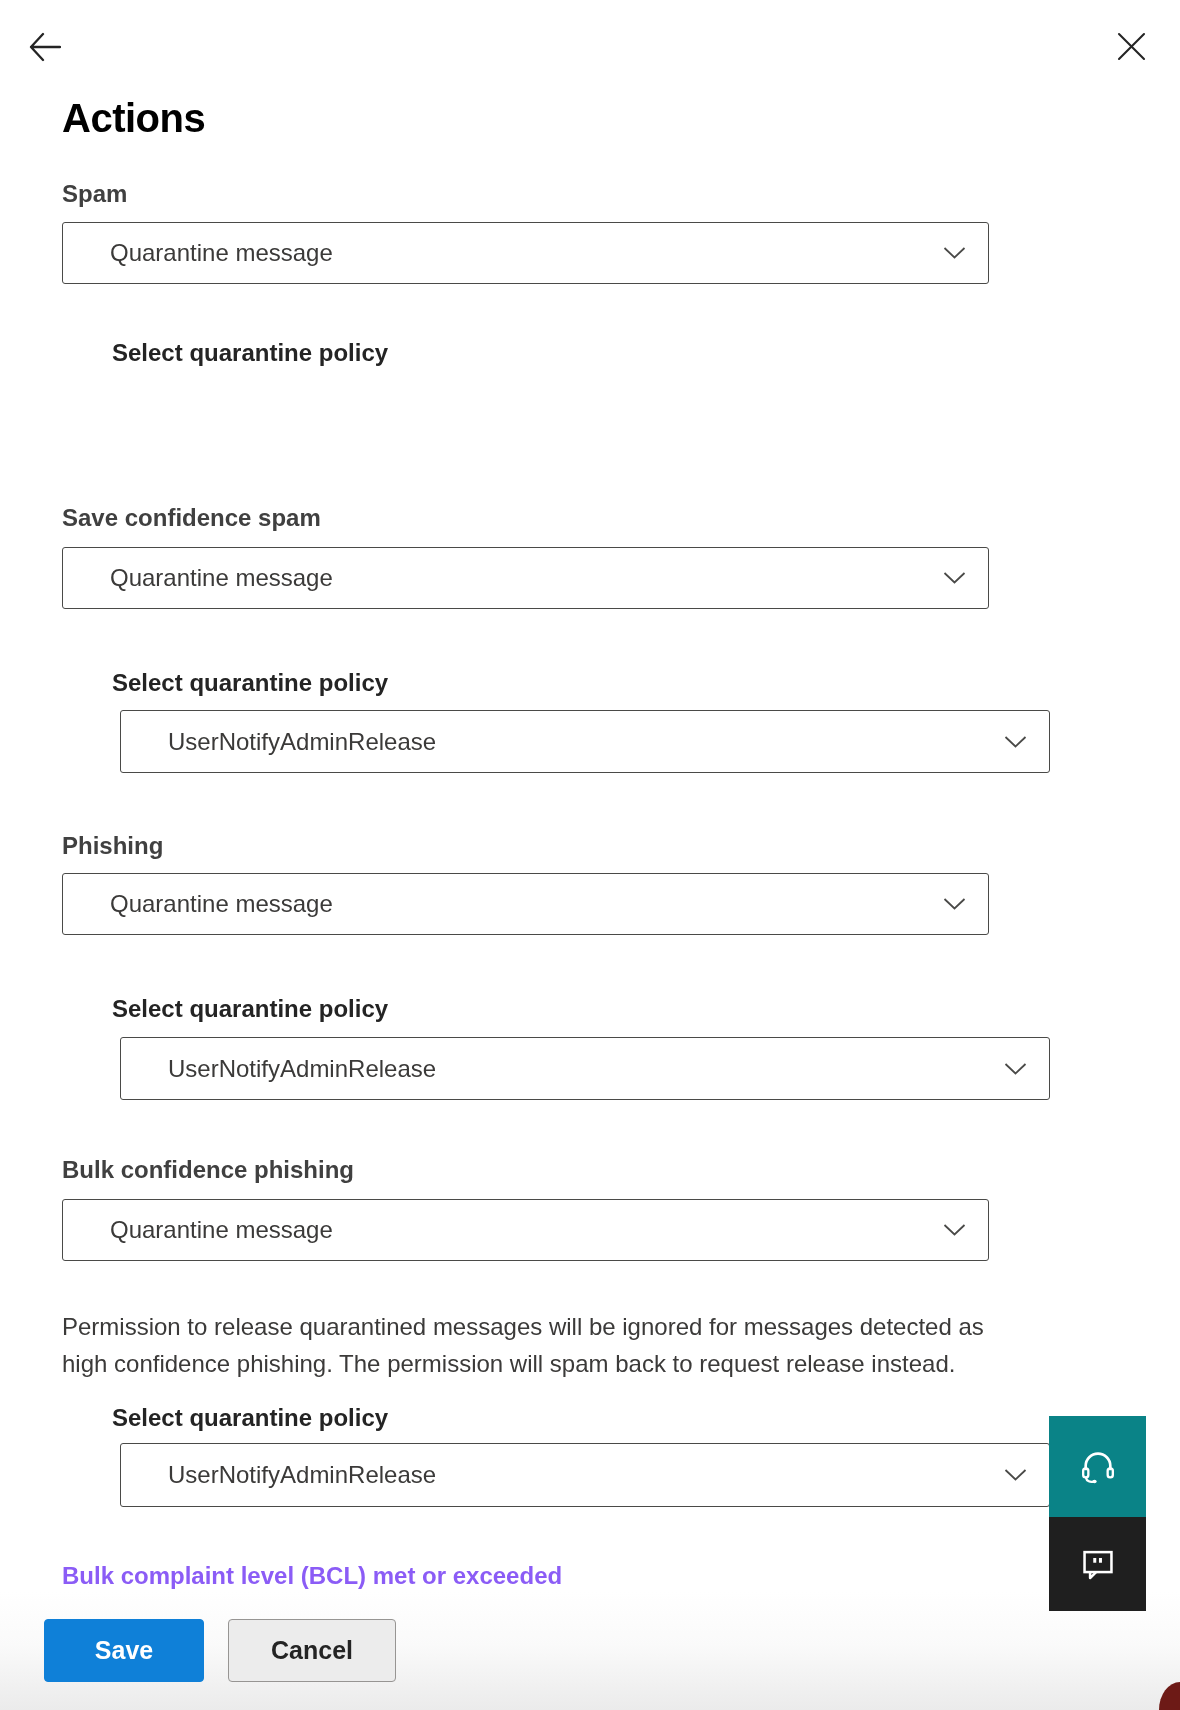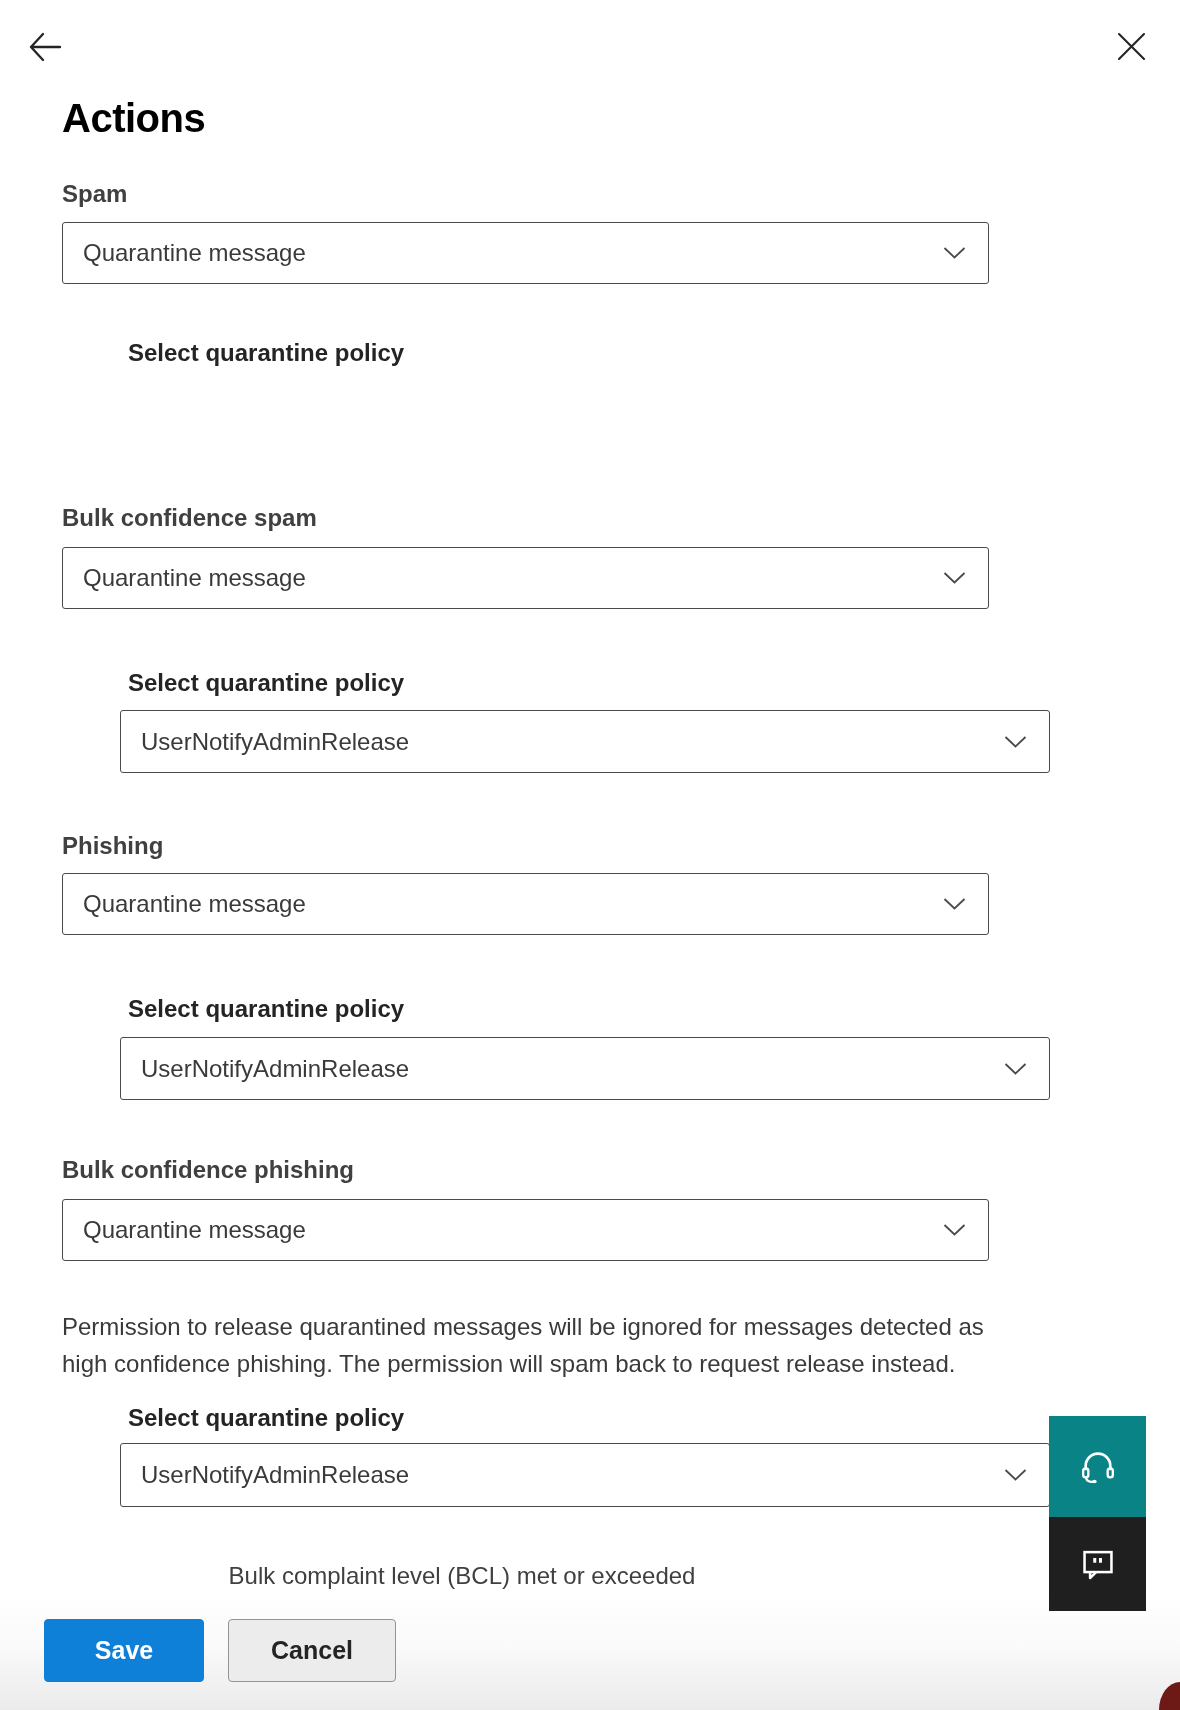--- a/index.html
+++ b/index.html
@@ -17,52 +17,53 @@
 
   .page-title{
     position:absolute;left:62px;top:96px;
     font-size:40px;font-weight:700;color:#000000;letter-spacing:-0.5px;
   }
   .section-label{
     position:absolute;left:62px;
     font-size:24px;font-weight:600;color:#404040;line-height:30px;
   }
   .sub-label{
-    position:absolute;left:128px;
+    position:absolute;left:112px;
     font-size:24px;font-weight:600;color:#242424;line-height:30px;text-align:center;
   }
   .dropdown{
     position:absolute;
     box-sizing:border-box;
     background:#ffffff;
     border:1.5px solid #4a4a48;
     border-radius:3px;
     display:flex;align-items:center;
     cursor:pointer;
+    padding-left:27px;
   }
   .dropdown.main{left:62px;width:927px;height:62px;}
   .dropdown.indent{left:120px;width:930px;height:63px;}
   .dd-text{
     padding-left:20px;
     font-size:24px;color:#3b3a39;
     white-space:nowrap;overflow:hidden;
   }
   .chevron{position:absolute;right:22px;top:50%;transform:translateY(-50%);line-height:0;}
 
   .note-text{
     position:absolute;left:62px;top:1308px;width:970px;
     font-size:24px;color:#3b3a39;line-height:37px;font-weight:400;
   }
 
   .clipped-label{
     position:absolute;left:62px;top:1561px;height:31px;width:800px;
     overflow:hidden;
   }
   .clipped-label span{
-    font-size:24px;font-weight:400;color:#404040;line-height:30px;display:block;text-align:center;
+    font-size:24px;font-weight:700;color:#8b5cf6;line-height:30px;display:block;
   }
 
   .footer{
     position:absolute;left:0;top:1592px;width:1180px;height:118px;
     background:linear-gradient(180deg,#ffffff 0%,#fafafa 45%,#ebebeb 100%);
   }
   .btn{
     position:absolute;
     box-sizing:border-box;
     font-family:"Liberation Sans", sans-serif;
@@ -108,21 +109,21 @@
   <div class="dropdown main" style="top:222px">
     <span class="dd-text">Quarantine message</span>
     <span class="chevron">
       <svg width="23" height="13" viewBox="0 0 23 13">
           <path d="M1.5 1.5 L11.5 11 L21.5 1.5" fill="none" stroke="#4a4a48" stroke-width="1.8"></path>
         </svg>
     </span>
   </div>
   <div class="sub-label" style="top:338px">Select quarantine policy</div>
 
-  <div class="section-label" style="top:503px">Bulk confidence spam</div>
+  <div class="section-label" style="top:503px">Save confidence spam</div>
   <div class="dropdown main" style="top:547px">
     <span class="dd-text">Quarantine message</span>
     <span class="chevron">
       <svg width="23" height="13" viewBox="0 0 23 13">
           <path d="M1.5 1.5 L11.5 11 L21.5 1.5" fill="none" stroke="#4a4a48" stroke-width="1.8"></path>
         </svg>
     </span>
   </div>
   <div class="sub-label" style="top:668px">Select quarantine policy</div>
   <div class="dropdown indent" style="top:710px">

